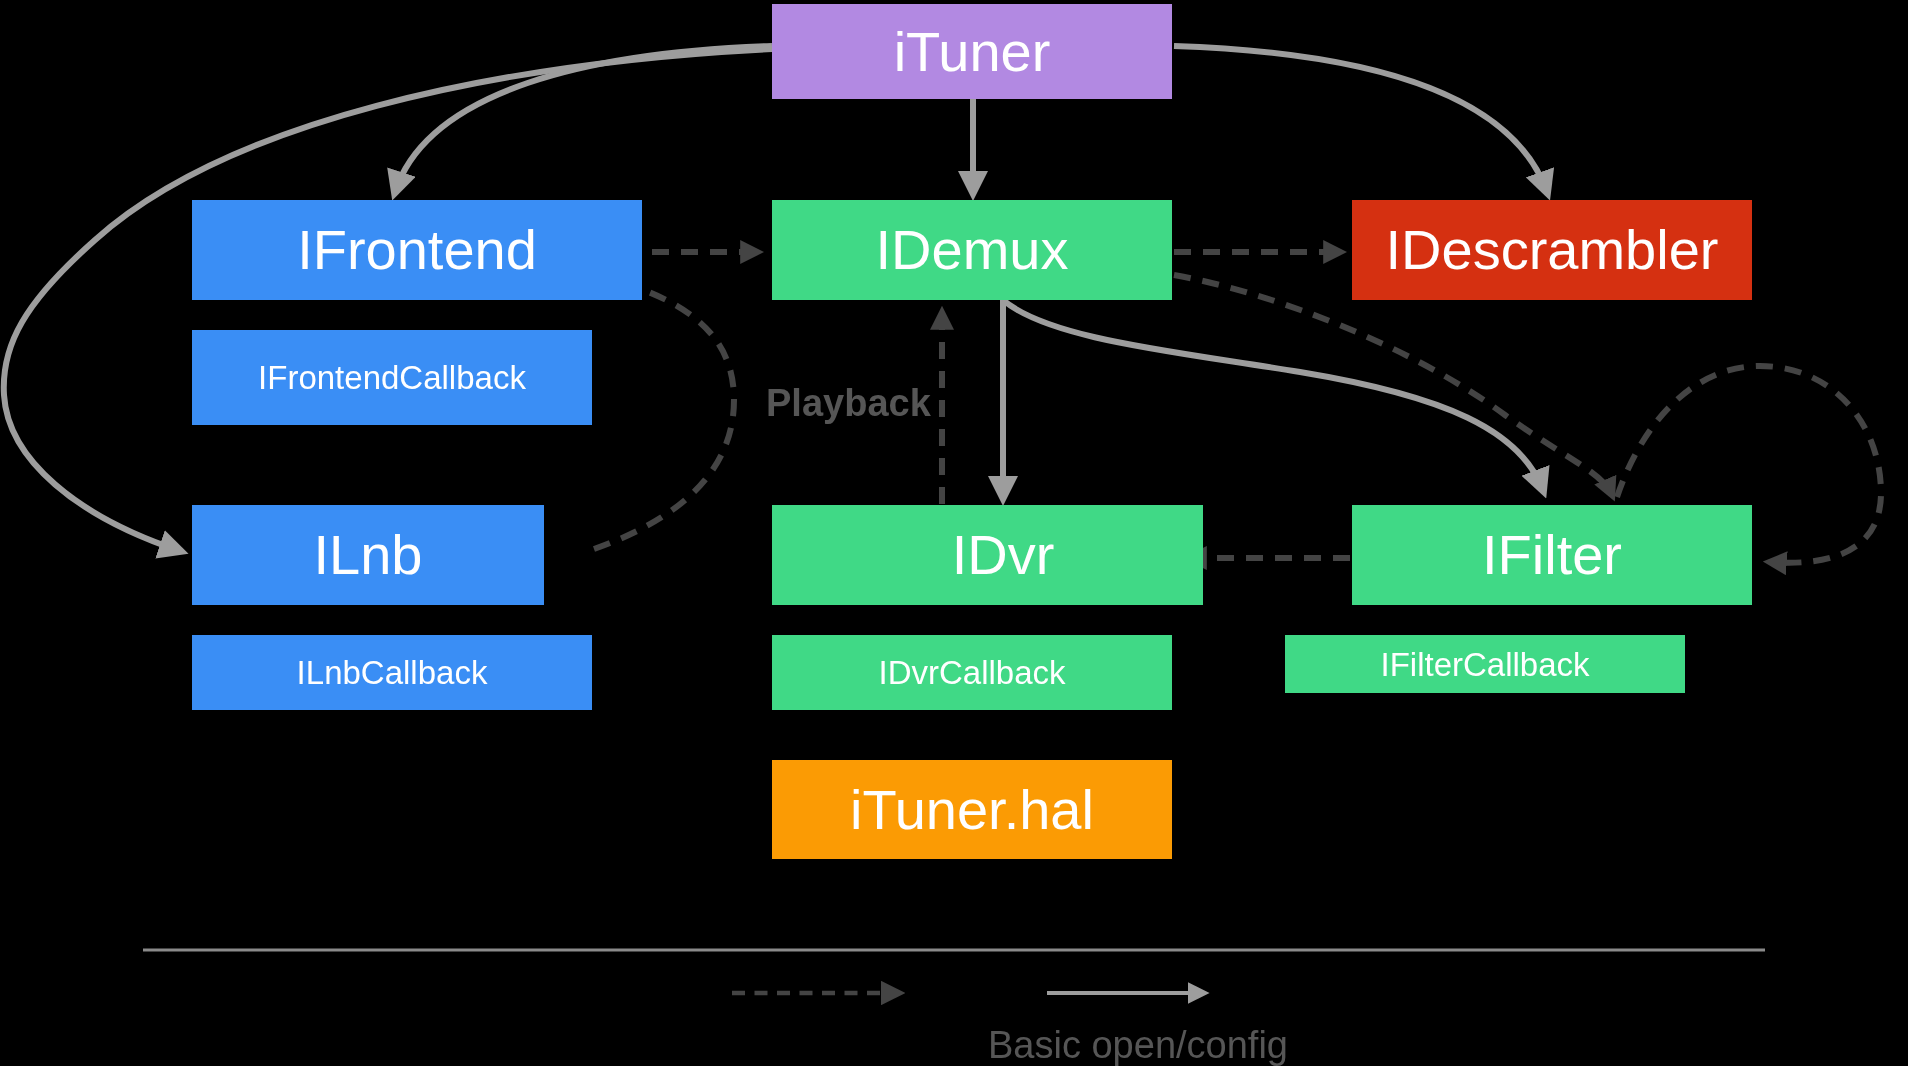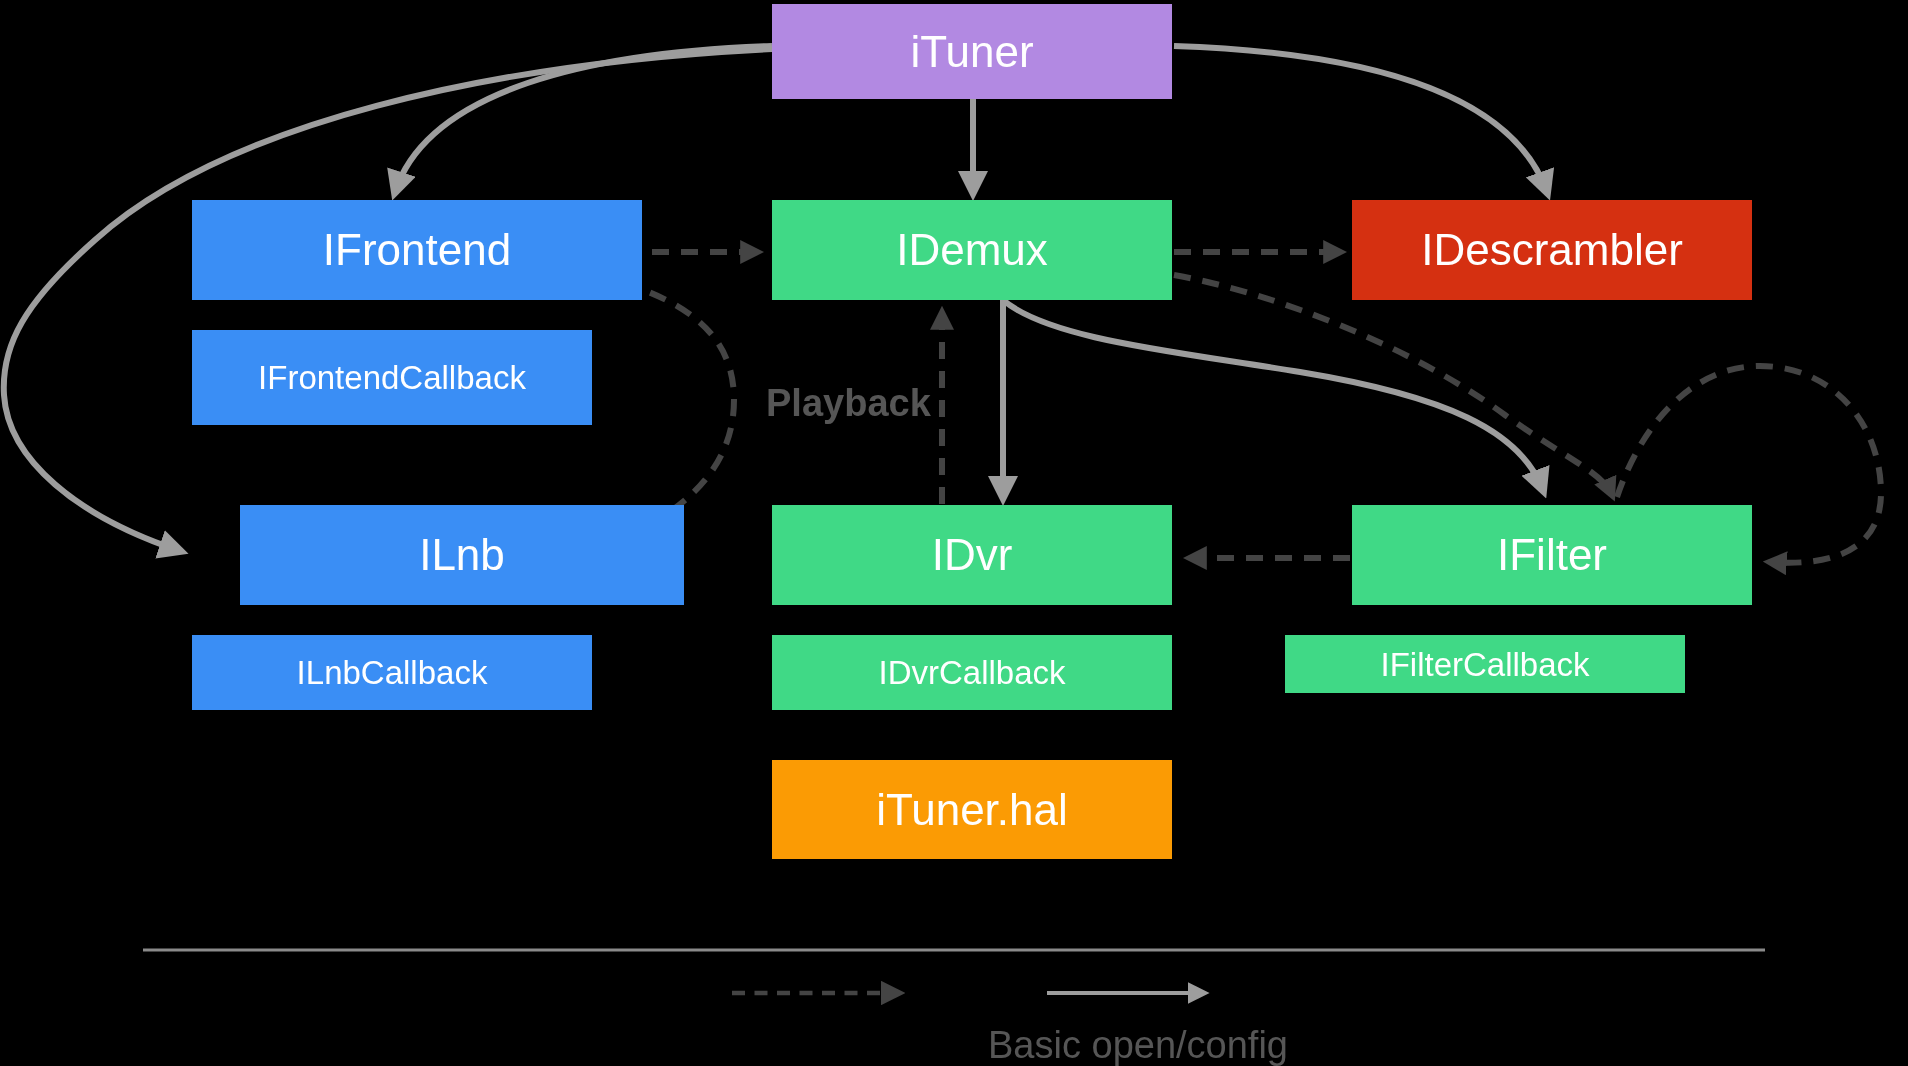--- a/index.html
+++ b/index.html
@@ -13,51 +13,51 @@
   .arrows{position:absolute;left:0;top:0;width:1908px;height:1066px;}
 
   
   .box{
     position:absolute;
     display:flex;align-items:center;justify-content:center;
     color:var(--box_text,#fff);
     text-align:center;
     line-height:1;
   }
-  .box.main{font-size:44px;}
+  .box.main{font-size:56px;}
   .box.cb{font-size:33px;}
 
   .c-purple{background:var(--purple);}
   .c-blue{background:var(--blue);}
   .c-green{background:var(--green);}
   .c-red{background:var(--red);}
   .c-orange{background:var(--orange);}
 
   #b-ituner{left:772px;top:4px;width:400px;height:95px;}
   #b-ifrontend{left:192px;top:200px;width:450px;height:100px;}
   #b-ifrontendcb{left:192px;top:330px;width:400px;height:95px;}
-  #b-ilnb{left:192px;top:505px;width:444px;height:100px;margin-left:48px;}
+  #b-ilnb{left:192px;top:505px;width:352px;height:100px;}
   #b-ilnbcb{left:192px;top:635px;width:400px;height:75px;}
   #b-idemux{left:772px;top:200px;width:400px;height:100px;}
-  #b-idvr{left:772px;top:505px;width:400px;height:100px;}
+  #b-idvr{left:772px;top:505px;width:400px;height:100px;padding-left:31px;}
   #b-idvrcb{left:772px;top:635px;width:400px;height:75px;}
   #b-typeshal{left:772px;top:760px;width:400px;height:99px;}
   #b-idescrambler{left:1352px;top:200px;width:400px;height:100px;}
   #b-ifilter{left:1352px;top:505px;width:400px;height:100px;}
   #b-ifiltercb{left:1285px;top:635px;width:400px;height:58px;}
 
   
   .muted{
     position:absolute;
     color:var(--text_muted,#565656);
     font-size:38px;line-height:1;
   }
   #playback{left:766px;top:384px;font-weight:bold;}
   #lg-data{left:700px;top:1026px;width:236px;text-align:center;}
-  #lg-open{left:988px;top:1026px;width:300px;text-align:right;}
+  #lg-open{left:988px;top:1026px;width:300px;text-align:center;}
 
   
   .stroke-solid{fill:none;stroke:var(--arrow_solid,#9d9d9d);stroke-width:6;}
   .stroke-dashed{fill:none;stroke:var(--arrow_dashed,#444);stroke-width:6;stroke-dasharray:17 12;}
   .lg-solid{fill:none;stroke:var(--arrow_solid,#9d9d9d);stroke-width:4;}
   .lg-dashed{fill:none;stroke:var(--arrow_dashed,#444);stroke-width:4.5;stroke-dasharray:13 9.5;}
   .divider{stroke:var(--divider,#8a8a8a);stroke-width:3;}
   .head-solid{fill:var(--arrow_solid,#9d9d9d);}
   .head-dashed{fill:var(--arrow_dashed,#444);}
 </style>

